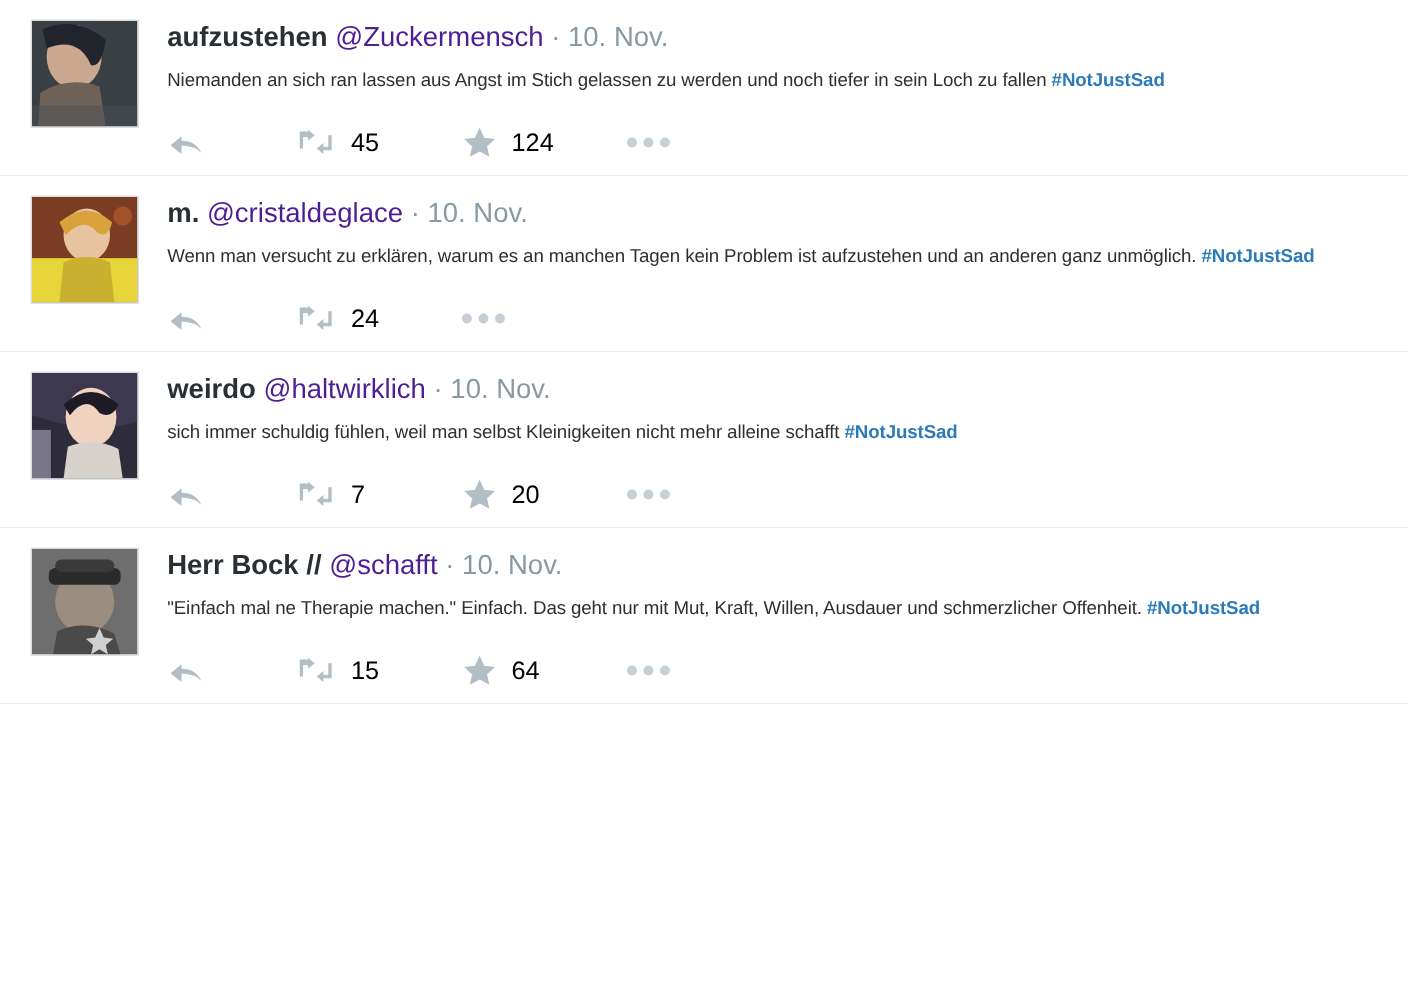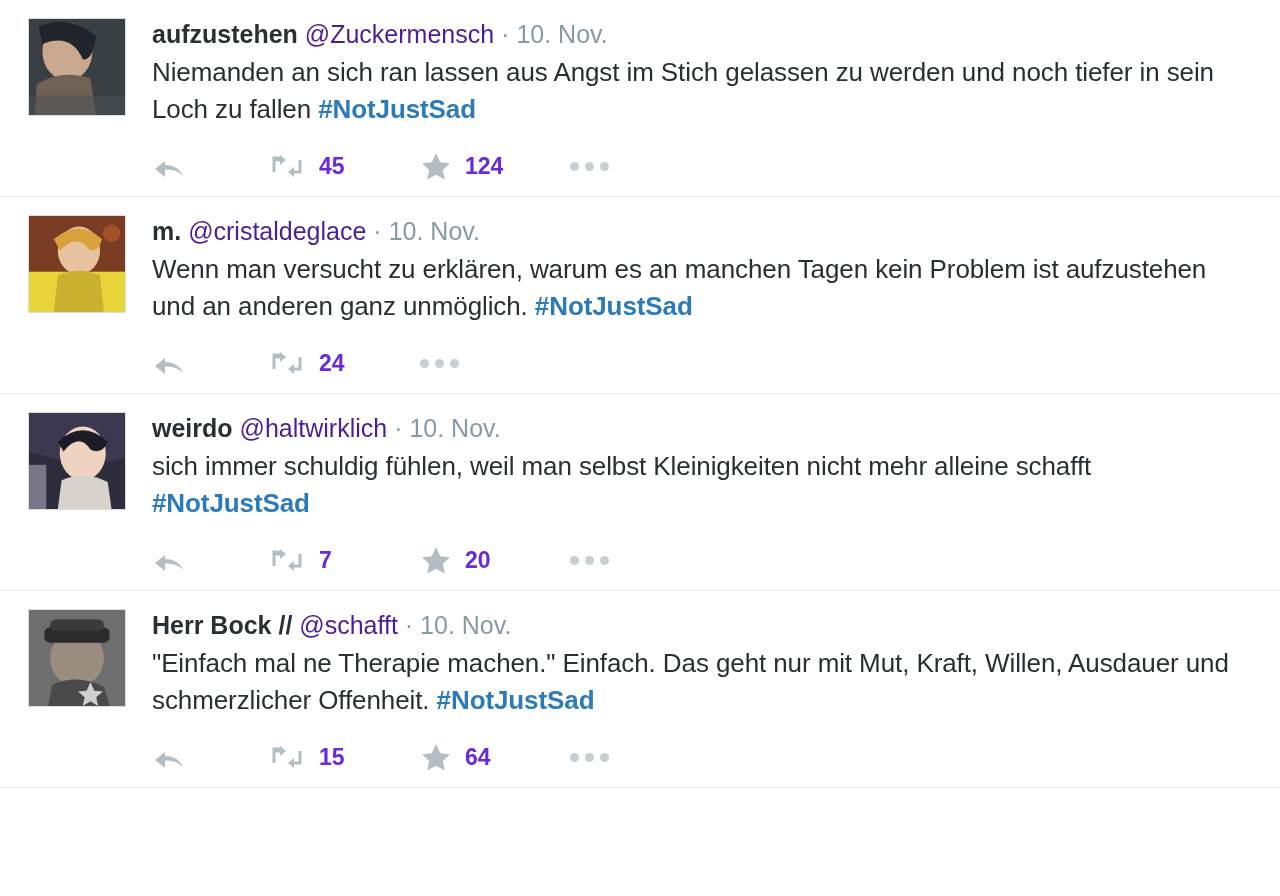--- a/index.html
+++ b/index.html
@@ -52,21 +52,21 @@
     color: #4c1d95;
     font-weight: normal;
   }
   .sep {
     color: #8899a6;
   }
   .time {
     color: #8899a6;
   }
   .text {
-    font-size: 26px;
+    font-size: 17px;
     line-height: 37px;
     color: #292f33;
     margin-top: 4px;
     letter-spacing: -0.1px;
   }
   .hashtag {
     color: #2b7bb9;
     font-weight: bold;
   }
   .actions {
@@ -82,22 +82,22 @@
     cursor: pointer;
     height: 100%;
   }
   .a-reply { width: 118px; }
   .a-rt { width: 150px; }
   .a-fav { width: 150px; }
   .a-more { width: 80px; }
   .icon { display: inline-flex; align-items: center; justify-content: center; }
   .count {
     font-size: 23px;
-    font-weight: bold;
-    color: #6d28d9;
+    font-weight: normal;
+    color: #000000;
     margin-left: 13px;
   }
   .dots { display: flex; gap: 6px; align-items: center; }
   .dots span {
     width: 9px; height: 9px; border-radius: 50%; background: #c7ced4; display: block;
   }
 </style>
 </head>
 <body>
 

